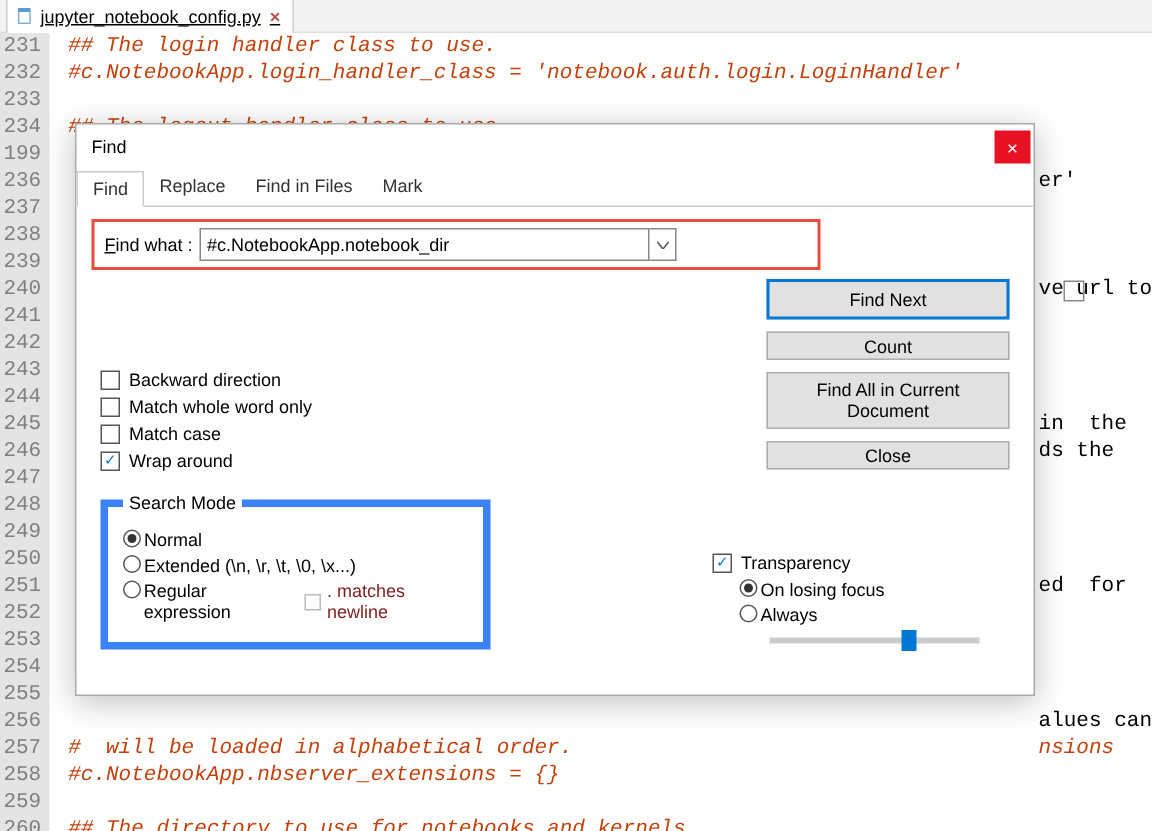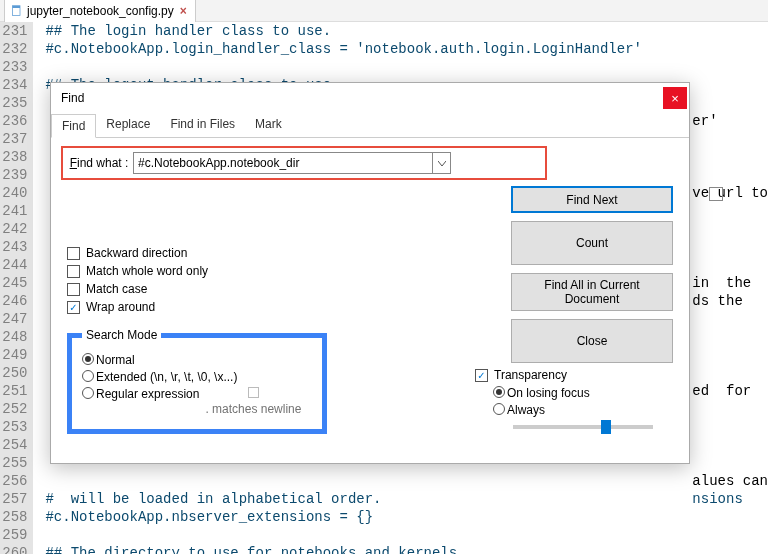--- a/index.html
+++ b/index.html
@@ -1,28 +1,28 @@
 <!DOCTYPE html>
 <html><head>
 <meta charset="utf-8">
 <style>
 * { box-sizing: border-box; margin: 0; padding: 0; }
 body { font-family: "Segoe UI", Tahoma, sans-serif; font-size: 13px; background: #fff; width: 768px; height: 554px; overflow: hidden; position: relative; }
 
 .tab-bar { background: #f3f3f3; height: 22px; border-bottom: 1px solid #ddd; display: flex; align-items: center; padding-left: 4px; }
-.tab { display: flex; align-items: center; gap: 4px; background: #fff; border: 1px solid #ccc; border-bottom: none; padding: 11px 6px; height: 20px; font-size: 12px; }
+.tab { display: flex; align-items: center; gap: 4px; background: #fff; border: 1px solid #ccc; border-bottom: none; padding: 11px 6px; height: 20px; font-size: 12px; text-decoration: underline; }
 .tab-icon { width: 12px; height: 12px; }
 .tab-close { color: #c0504d; font-weight: bold; cursor: pointer; padding: 0 2px; }
 
 .editor { display: flex; font-family: Consolas, "Courier New", monospace; font-size: 14px; line-height: 18px; }
 .gutter { width: 44px; background: #e4e4e4; color: #808080; text-align: right; padding: 0 6px 0 0; user-select: none; }
 .gutter div { height: 18px; }
 .code { flex: 1; padding-left: 12px; position: relative; }
 .code div.line { height: 18px; white-space: pre; }
-.comment { color: #0c4a6e; }
+.comment { color: #c2410c; font-style: italic; }
 .plain { color: #000; }
 
 .find-dialog {
   position: absolute; left: 50px; top: 82px; width: 640px; height: 382px;
   background: #fff; border: 1px solid #aaa; box-shadow: 0 4px 20px rgba(0,0,0,.25);
   display: flex; flex-direction: column;
   font-size: 12px;
 }
 .dlg-title { display: flex; justify-content: space-between; align-items: center; height: 30px; padding: 0 2px 0 10px; }
 .dlg-close { background: #e81123; color: #fff; width: 24px; height: 22px; display: flex; align-items: center; justify-content: center; cursor: pointer; font-size: 13px; }
@@ -31,36 +31,36 @@
 .dlg-tab.active { background: #fff; border: 1px solid #ccc; border-bottom: 1px solid #fff; position: relative; top: 1px; }
 .dlg-body { flex: 1; padding: 14px 16px; display: flex; flex-direction: column; }
 
 .row-find { display: flex; align-items: center; gap: 2px; margin-bottom: 16px; }
 .find-label { width: 64px; text-align: center; }
 .combo-wrap { flex: 1; position: relative; display: flex; align-items: center; }
 .combo-wrap .red-outline { position: absolute; left: -72px; right: 126px; top: -6px; bottom: -6px; border: 2px solid #e74c3c; pointer-events: none; }
 input.find-input { width: 300px; height: 22px; padding: 2px 4px; border: 1px solid #888; font-family: inherit; font-size: 12px; }
 .combo-arrow { width: 18px; height: 22px; border: 1px solid #888; border-left: none; display: flex; align-items: center; justify-content: center; cursor: pointer; }
 .btn-col { position: absolute; right: 16px; top: 48px; width: 162px; display: flex; flex-direction: column; gap: 8px; }
-.btn { background: #e1e1e1; border: 1px solid #adadad; height: 44px; display: flex; align-items: center; justify-content: center; cursor: pointer; padding: 0 4px; text-align: center; }
+.btn { background: #e1e1e1; border: 1px solid #adadad; height: 19px; display: flex; align-items: center; justify-content: center; cursor: pointer; padding: 0 4px; text-align: center; }
 .btn.tall { height: 38px; line-height: 1.2; }
 .btn.primary { border: 2px solid #0078d4; height: 27px; }
 .tiny-check { position: absolute; right: -34px; top: 49px; width: 14px; height: 14px; border: 1px solid #888; cursor: pointer; }
 
 .opts { margin-top: 56px; display: flex; flex-direction: column; gap: 4px; }
 .chk { display: flex; align-items: center; gap: 6px; cursor: pointer; }
 .chk-box { width: 13px; height: 13px; border: 1px solid #555; display: flex; align-items: center; justify-content: center; font-size: 10px; color: #0078d4; }
 .chk-box.checked::after { content: "✓"; }
 
 fieldset.search-mode { margin-top: 14px; border: 5px solid #3b82f6; padding: 8px 10px 10px; width: 260px; }
 fieldset.search-mode legend { padding: 0 4px; font-size: 12px; }
 .radio { display: flex; align-items: flex-start; gap: 2px; cursor: pointer; margin: 3px 0; }
 .radio-circle { width: 12px; height: 12px; border: 1px solid #555; border-radius: 50%; display: flex; align-items: center; justify-content: center; }
 .radio-circle.checked::after { content: ""; width: 6px; height: 6px; background: #333; border-radius: 50%; }
-.newline-hint { color: #737373; margin-left: 4px; display: inline-flex; align-items: center; gap: 4px; flex-direction: column; }
+.newline-hint { color: #7f1d1d; margin-left: 4px; display: inline-flex; align-items: center; gap: 4px; }
 .newline-box { width: 11px; height: 11px; border: 1px solid #bbb; }
 
 .trans-group { position: absolute; right: 32px; top: 230px; width: 182px; }
 .slider { width: 140px; height: 4px; background: #ccc; position: relative; margin: 8px 0 0 20px; }
 .slider-thumb { position: absolute; left: 88px; top: -5px; width: 10px; height: 14px; background: #0078d4; cursor: pointer; }
 
 .underline { text-decoration: underline; }
 </style>
 </head>
 <body>
@@ -75,21 +75,21 @@
     <span class="tab-close">×</span>
   </div>
 </div>
 
 <div class="editor">
   <div class="gutter" id="gutter">
       <div>231</div>
       <div>232</div>
       <div>233</div>
       <div>234</div>
-      <div>235</div>
+      <div>199</div>
       <div>236</div>
       <div>237</div>
       <div>238</div>
       <div>239</div>
       <div>240</div>
       <div>241</div>
       <div>242</div>
       <div>243</div>
       <div>244</div>
       <div>245</div>

